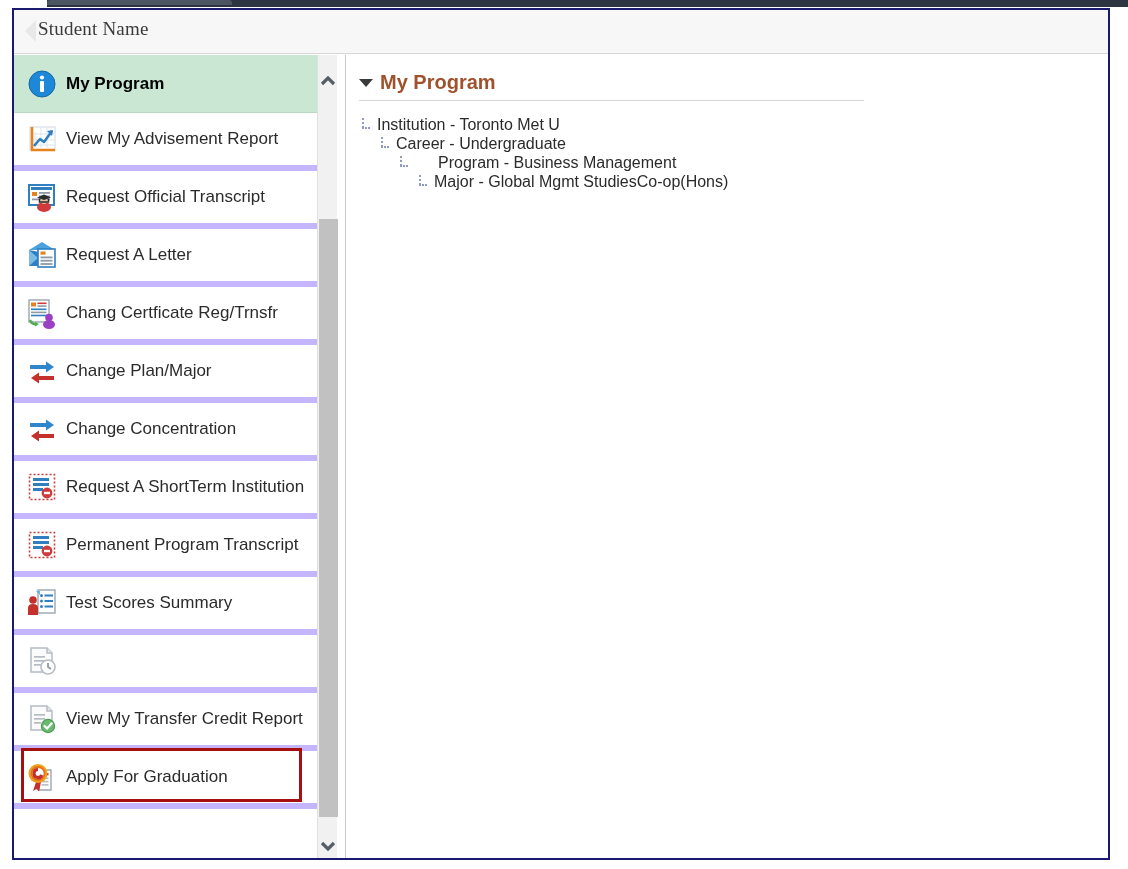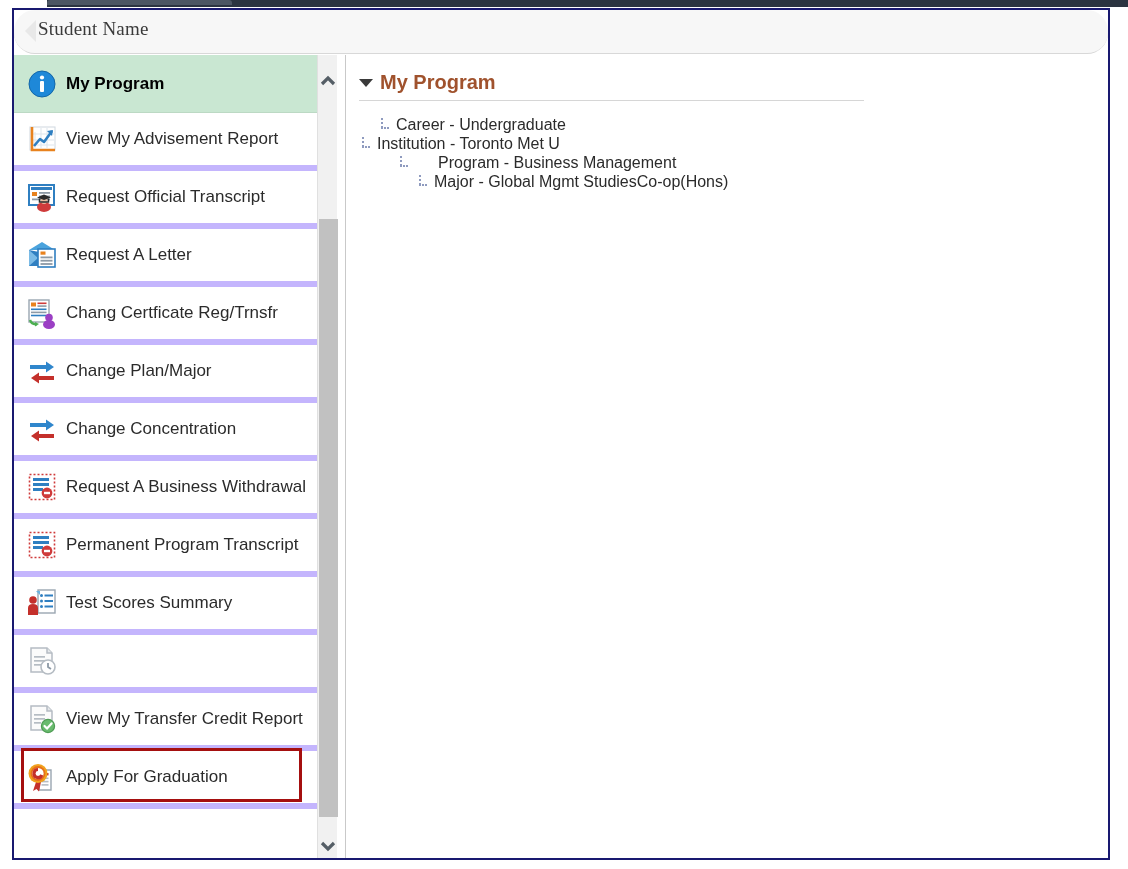--- a/index.html
+++ b/index.html
@@ -54,21 +54,20 @@
 
   
   #header-bar {
     position: absolute;
     left: 0; top: 0;
     width: 1094px;
     height: 44px;
     background: #f7f7f7;
     border-bottom: 1px solid #d8d8d8;
     box-sizing: border-box;
-    border-radius: 21px;
   }
   #back-chevron {
     position: absolute;
     left: 6px;
     top: 8px;
     width: 22px;
     height: 26px;
   }
   #header-title {
     position: absolute;
@@ -376,21 +375,21 @@
             <span class="nav-icon">
               <svg width="32" height="32" viewBox="0 0 32 32">
                 <rect x="3.5" y="3.5" width="25" height="25" fill="none" stroke="#cf3b3b" stroke-width="1.6" stroke-dasharray="2,2"></rect>
                 <rect x="7" y="7" width="16" height="3" fill="#2f7fc1"></rect>
                 <rect x="7" y="12" width="16" height="3" fill="#2f7fc1"></rect>
                 <rect x="7" y="17" width="10" height="3" fill="#2f7fc1"></rect>
                 <circle cx="21" cy="22" r="5.4" fill="#cf3b3b"></circle>
                 <rect x="18" y="20.8" width="6" height="2.4" fill="#ffffff"></rect>
               </svg>
             </span>
-            <span class="nav-label">Request A Business Withdrawal</span>
+            <span class="nav-label">Request A ShortTerm Institution</span>
           </div>
           <div class="nav-item">
             <span class="nav-icon">
               <svg width="32" height="32" viewBox="0 0 32 32">
                 <rect x="3.5" y="3.5" width="25" height="25" fill="none" stroke="#cf3b3b" stroke-width="1.6" stroke-dasharray="2,2"></rect>
                 <rect x="7" y="7" width="16" height="3" fill="#2f7fc1"></rect>
                 <rect x="7" y="12" width="16" height="3" fill="#2f7fc1"></rect>
                 <rect x="7" y="17" width="10" height="3" fill="#2f7fc1"></rect>
                 <circle cx="21" cy="22" r="5.4" fill="#cf3b3b"></circle>
                 <rect x="18" y="20.8" width="6" height="2.4" fill="#ffffff"></rect>
@@ -477,28 +476,28 @@
         </div>
       </div>
     </div>
 
     <div id="main-panel">
       <div id="program-header">
         <div id="program-collapse-triangle"></div>
         <div id="program-header-title">My Program</div>
       </div>
       <div id="program-tree">
+          <div class="tree-node" style="padding-left: 0px;">
+            <span class="tree-elbow"></span>
+            <span class="tree-label">Institution - Toronto Met U</span>
+          </div>
           <div class="tree-node" style="padding-left: 19px;">
             <span class="tree-elbow"></span>
             <span class="tree-label">Career - Undergraduate</span>
           </div>
-          <div class="tree-node" style="padding-left: 0px;">
-            <span class="tree-elbow"></span>
-            <span class="tree-label">Institution - Toronto Met U</span>
-          </div>
           <div class="tree-node" style="padding-left: 38px; gap: 23px;">
             <span class="tree-elbow"></span>
             <span class="tree-label">Program - Business Management</span>
           </div>
           <div class="tree-node" style="padding-left: 57px; align-items: center;">
             <span class="tree-elbow"></span>
             <span class="tree-label">Major - Global Mgmt StudiesCo-op(Hons)</span>
           </div>
         </div>
     </div>

